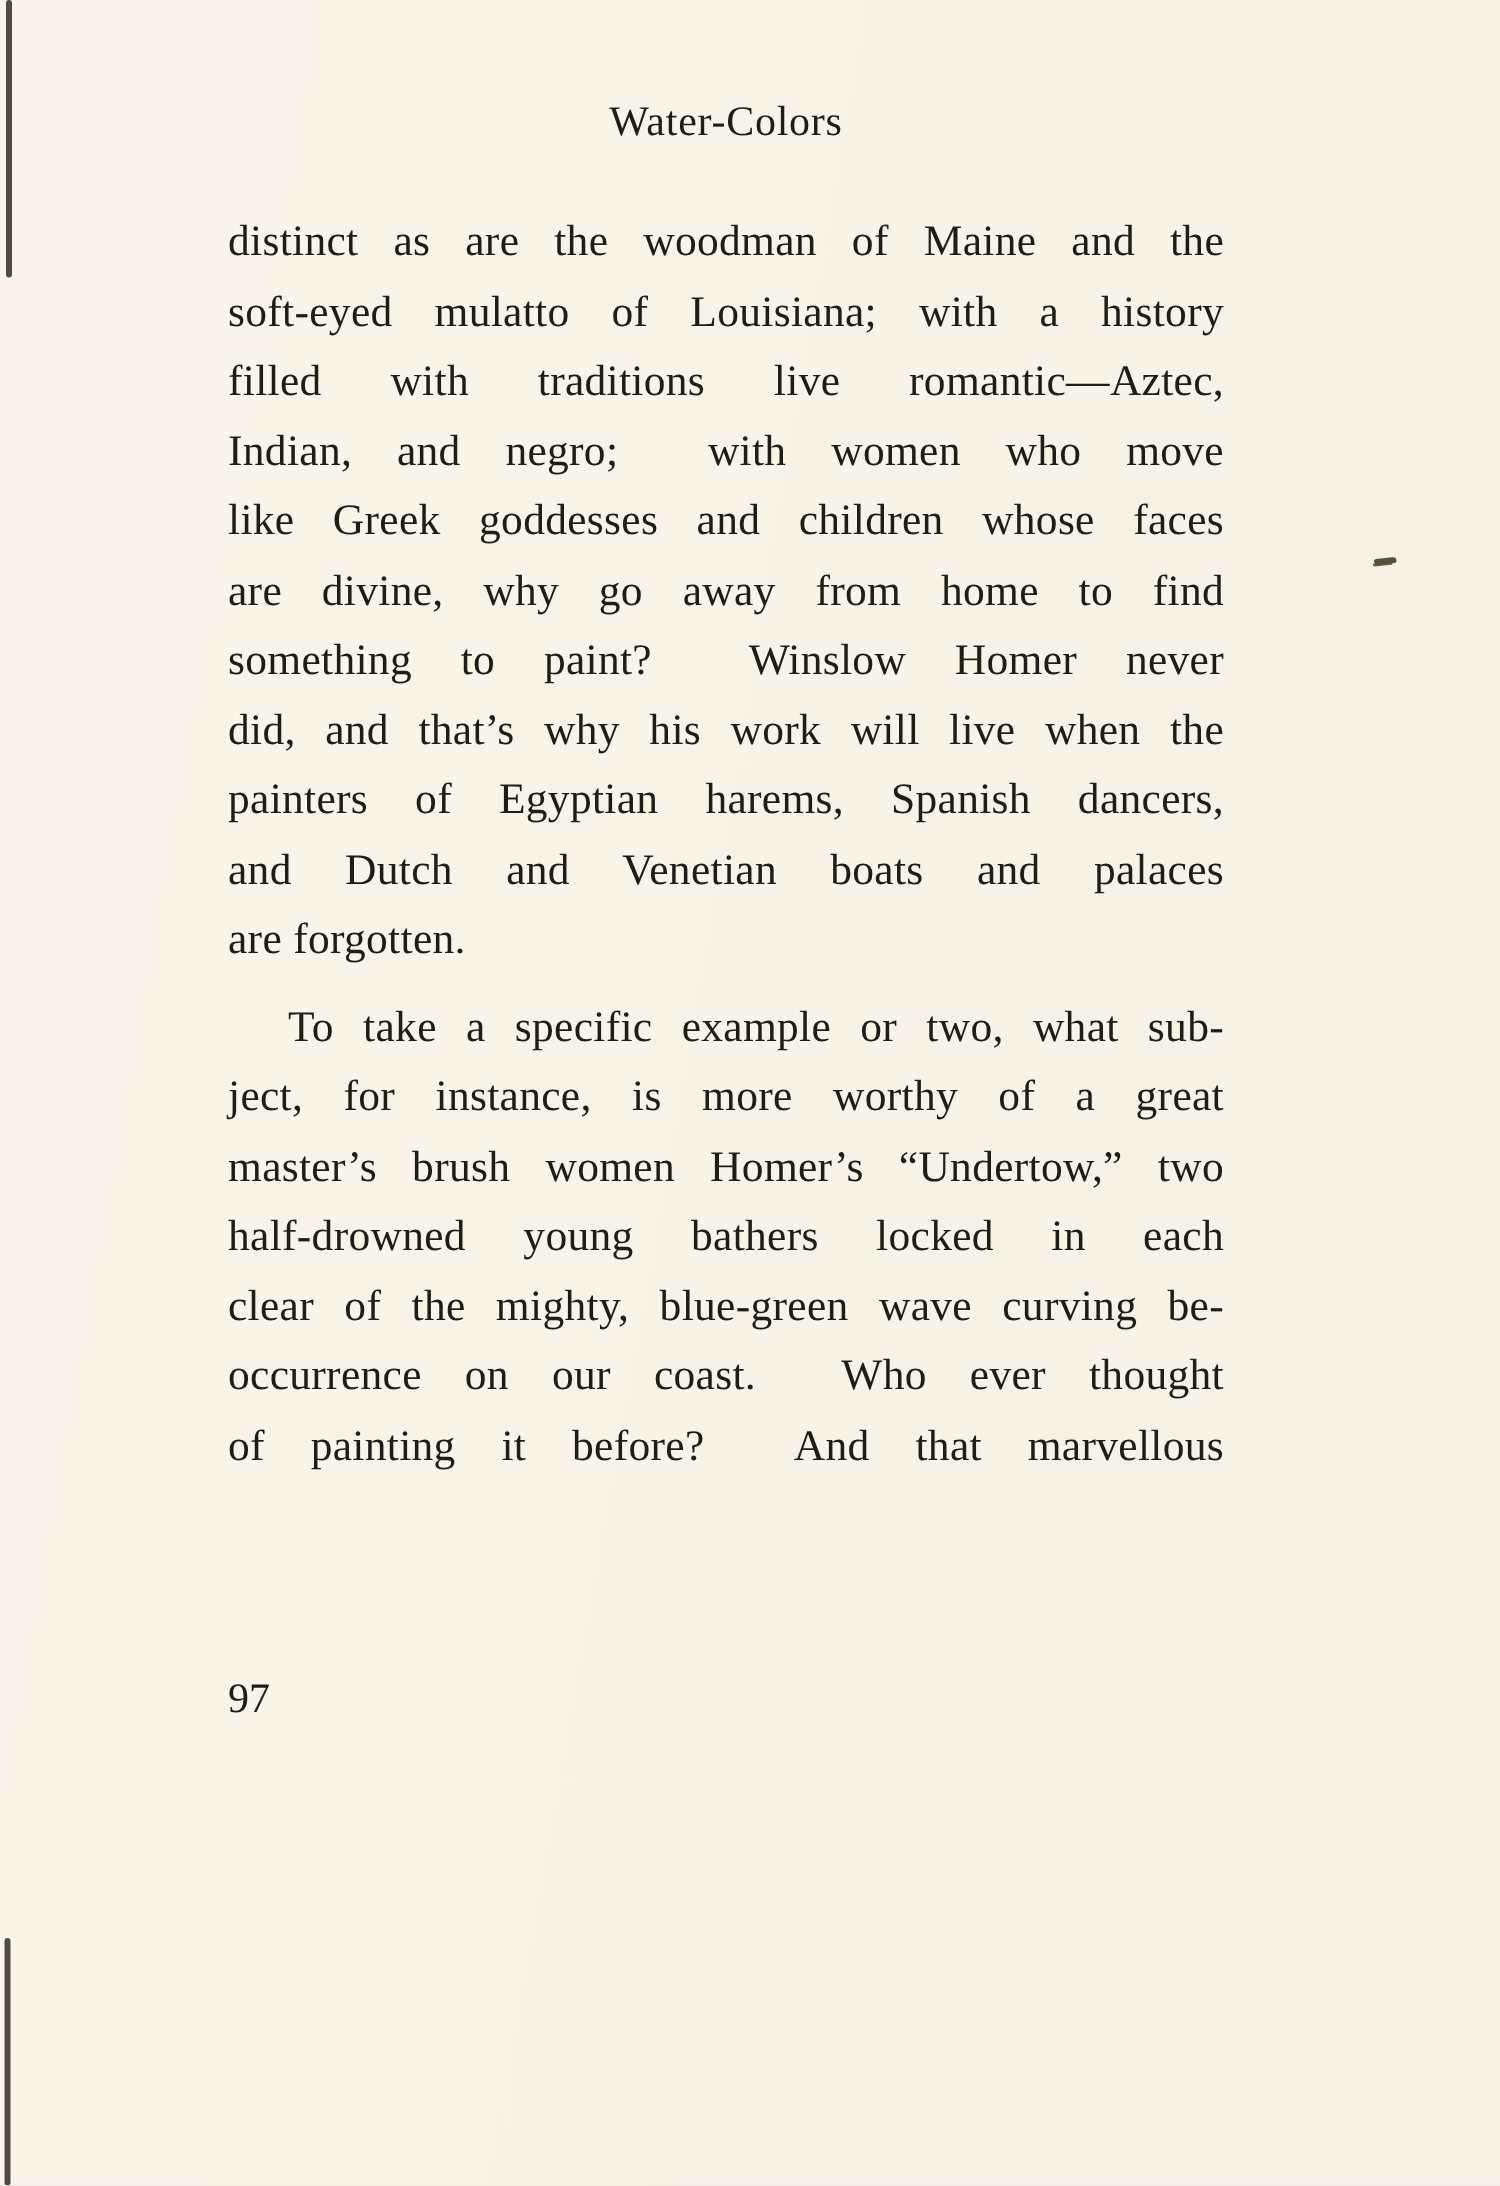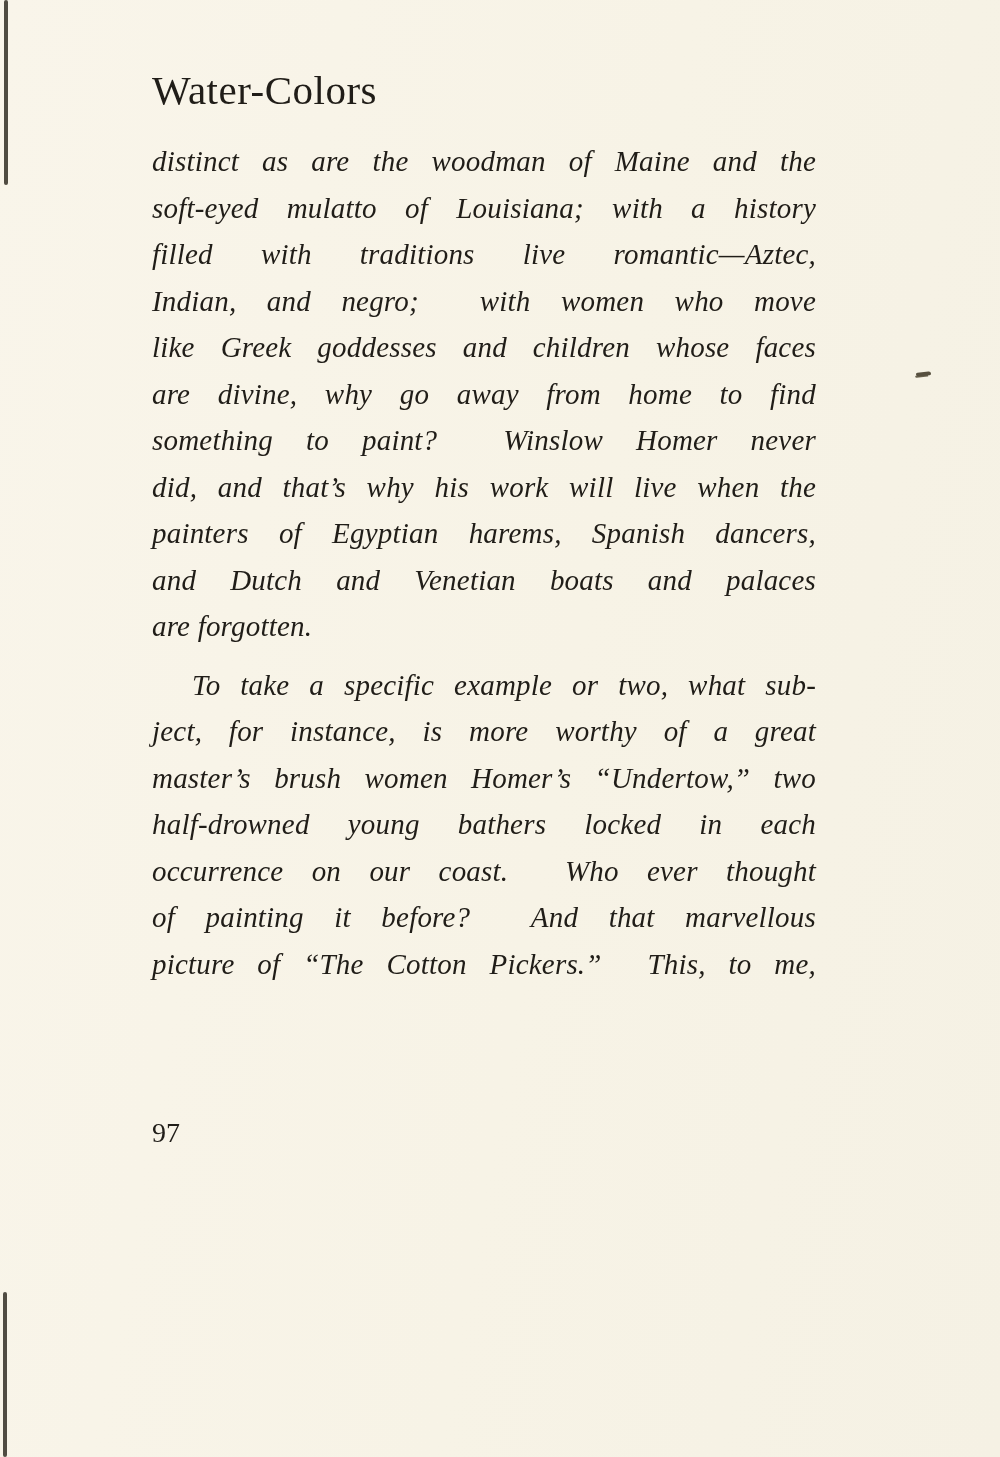--- a/index.html
+++ b/index.html
@@ -10,36 +10,36 @@
     background: linear-gradient(100deg, #f9f5ea 0%, #f7f3e6 55%, #f5f1e4 100%);
     overflow: hidden;
     font-family: "Liberation Serif", "DejaVu Serif", serif;
     color: #201d18;
   }
   .running-header {
     position: absolute;
     top: 66px;
     left: 152px;
     width: 664px;
-    font-size: 41px;
+    text-align: center;
+    font-size: 28px;
     letter-spacing: 0.5px;
   }
   .body-text {
     position: absolute;
     top: 138px;
     left: 152px;
     width: 664px;
     font-size: 29px;
     line-height: 46.5px;
     letter-spacing: 0.2px;
   }
   .line {
     text-align: justify;
     text-align-last: justify;
-    font-style: italic;
   }
   .line.last { text-align-last: left; }
   .line.indent { text-indent: 40px; margin-top: 12px; }
   .page-number {
     position: absolute;
     top: 1117px;
     left: 152px;
     width: 664px;
     text-align: left;
     font-size: 28px;
@@ -90,19 +90,19 @@
       <div class="line">are divine, why go away from home to find</div>
       <div class="line">something to paint?&nbsp; Winslow Homer never</div>
       <div class="line">did, and that’s why his work will live when the</div>
       <div class="line">painters of Egyptian harems, Spanish dancers,</div>
       <div class="line">and Dutch and Venetian boats and palaces</div>
       <div class="line last">are forgotten.</div>
       <div class="line indent">To take a specific example or two, what sub-</div>
       <div class="line">ject, for instance, is more worthy of a great</div>
       <div class="line">master’s brush women Homer’s “Undertow,” two</div>
       <div class="line">half-drowned young bathers locked in each</div>
+      <div class="line">clear of the mighty, blue-green wave curving be-</div>
       <div class="line">occurrence on our coast.&nbsp; Who ever thought</div>
       <div class="line">of painting it before?&nbsp; And that marvellous</div>
-      <div class="line">picture of “The Cotton Pickers.”&nbsp; This, to me,</div>
     </div>
 
   <div class="page-number">97</div>
 </div>
 
 </body></html>

